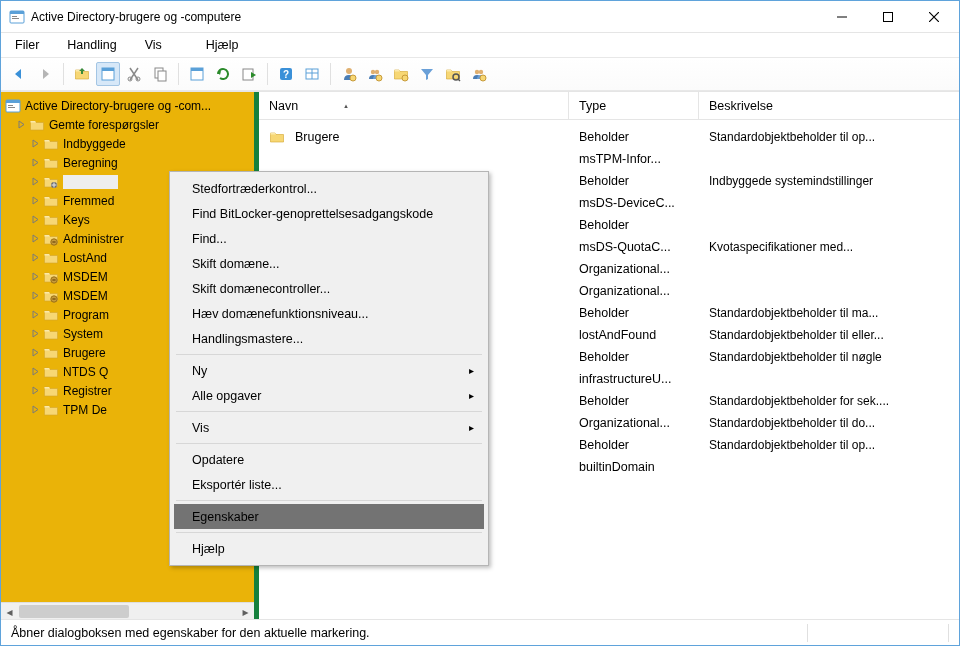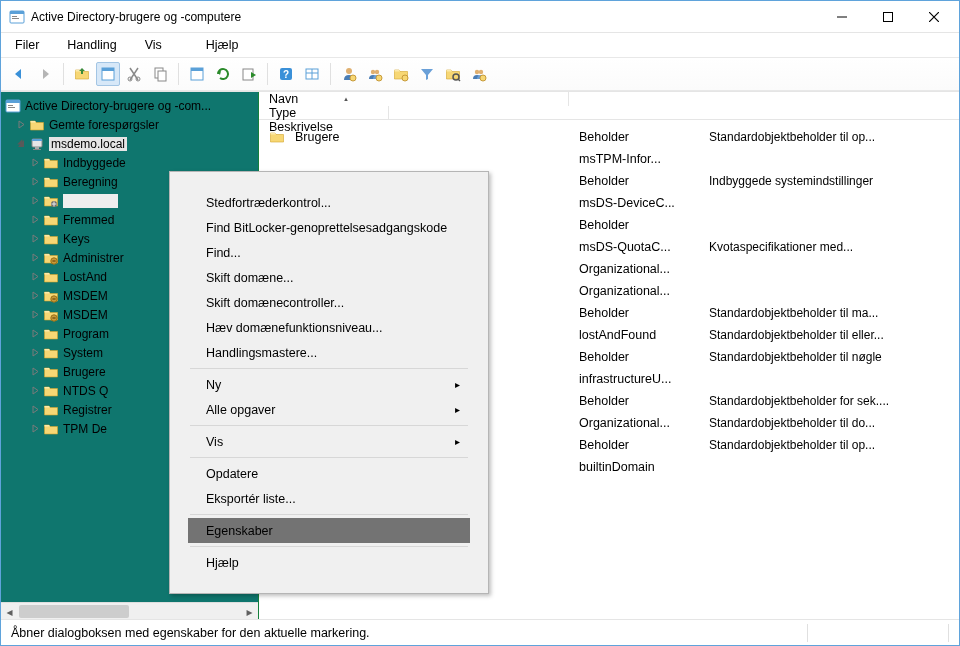--- a/index.html
+++ b/index.html
@@ -9,46 +9,46 @@
   .titlebar-title { flex: 1; font-size: 12px; }
   .winbtn { width: 46px; height: 30px; display: flex; align-items: center; justify-content: center; }
   .winbtn svg { width: 10px; height: 10px; }
   .menubar { height: 24px; display: flex; align-items: center; padding: 0 6px; gap: 12px; }
   .menubar span { padding: 2px 8px; font-size: 12.5px; }
   .toolbar { height: 34px; display: flex; align-items: center; padding: 0 6px; gap: 2px; border-top: 1px solid #e8e8e8; border-bottom: 1px solid #e8e8e8; background: linear-gradient(#fff, #fbfbfb); }
   .tbtn { width: 24px; height: 24px; display: flex; align-items: center; justify-content: center; border-radius: 2px; }
   .tbtn.sel { background: #d7e8f8; border: 1px solid #a3c5e4; }
   .tsep { width: 1px; height: 22px; background: #e0e0e0; margin: 0 4px; }
   .mainarea { display: flex; height: 528px; border-top: 1px solid #e5e5e5; }
-  .treepane { width: 258px; border-right: 1px solid #15803d; position: relative; background: #0f766e; }
+  .treepane { width: 258px; border-right: 5px solid #15803d; position: relative; background: #eab308; }
   .treepane-inner { position: absolute; inset: 4px 0 0 4px; overflow: hidden; }
   .treerow { display: flex; align-items: center; height: 19px; white-space: nowrap; font-size: 12px; }
   .expander { width: 16px; display: flex; align-items: center; justify-content: center; }
   .expander svg { width: 9px; height: 9px; }
   .nodeicon { width: 16px; height: 16px; margin-right: 4px; flex-shrink: 0; }
   .indent0 { padding-left: 0px; }
   .indent1 { padding-left: 8px; }
   .indent2 { padding-left: 22px; }
   .ncell.sel { background: #e5e5e5; padding: 0 2px; }
   .hscroll { position: absolute; bottom: 0; left: 0; right: 0; height: 17px; background: #f0f0f0; border-top: 1px solid #dedede; }
   .hscroll .thumb { position: absolute; left: 18px; top: 2px; width: 110px; height: 13px; background: #cdcdcd; border-radius: 2px; }
   .hscroll .arr { position: absolute; top: 0; width: 17px; height: 17px; display: flex; align-items: center; justify-content: center; color: #606060; }
   .listpane { flex: 1; position: relative; background: #fff; }
-  .listhdr { height: 28px; display: flex; align-items: flex-start; border-bottom: 1px solid #e5e5e5; font-size: 12.5px; flex-direction: column; }
+  .listhdr { height: 28px; display: flex; align-items: flex-end; border-bottom: 1px solid #e5e5e5; font-size: 12.5px; }
   .listhdr .col { padding: 0 10px; border-right: 1px solid #e5e5e5; display: flex; align-items: center; height: 100%; }
   .listhdr .col.name { width: 310px; }
   .listhdr .col.type { width: 130px; }
   .listhdr .col.desc { flex: 1; border-right: none; }
   .sortmark { font-size: 7px; color: #555; margin-left: 46px; }
   .listbody { padding: 6px 0; }
   .listrow { display: flex; align-items: center; height: 22px; font-size: 12.5px; }
   .listrow .c-name { width: 310px; padding-left: 10px; display: flex; align-items: center; gap: 6px; }
   .listrow .c-type { width: 130px; padding-left: 10px; overflow: hidden; text-overflow: ellipsis; white-space: nowrap; }
   .listrow .c-desc { flex: 1; padding-left: 10px; overflow: hidden; text-overflow: ellipsis; white-space: nowrap; font-size: 12px; }
-  .ctxmenu { position: absolute; left: 168px; top: 170px; width: 320px; background: #f0f0f0; border: 1px solid #b5b5b5; box-shadow: 2px 2px 4px rgba(0,0,0,0.25); padding: 18px; z-index: 100; }
+  .ctxmenu { position: absolute; left: 168px; top: 170px; width: 320px; background: #f0f0f0; border: 1px solid #b5b5b5; box-shadow: 2px 2px 4px rgba(0,0,0,0.25); padding: 4px; z-index: 100; }
   .ctxitem { height: 25px; display: flex; align-items: center; padding: 0 18px; font-size: 12.5px; position: relative; }
   .ctxitem.submenu::after { content: "▸"; position: absolute; right: 10px; font-size: 10px; }
   .ctxitem.hl { background: #737373; }
   .ctxsep { height: 1px; background: #d7d7d7; margin: 3px 2px; }
   .statusbar { height: 26px; display: flex; align-items: center; padding: 0 10px; border-top: 1px solid #e5e5e5; font-size: 12.5px; }
   .statusbar .sep { width: 1px; height: 18px; background: #e0e0e0; margin-left: auto; }
   .statusbar .sep2 { width: 1px; height: 18px; background: #e0e0e0; margin-left: 140px; }
   svg { display: block; }
 </style>
 </head>
@@ -301,31 +301,20 @@
           <span class="expander">
             <svg>
               <use href="#exp-closed"></use>
             </svg>
           </span>
           <svg class="nodeicon" width="16" height="16">
             <use href="#ico-folder"></use>
           </svg>
           <span>Gemte forespørgsler</span>
         </div>
-        <div class="treerow indent1">
-          <span class="expander">
-            <svg>
-              <use href="#exp-open"></use>
-            </svg>
-          </span>
-          <svg class="nodeicon" width="16" height="16">
-            <use href="#ico-domain"></use>
-          </svg>
-          <span class="ncell sel">msdemo.local</span>
-        </div>
         <div class="treerow indent2">
           <span class="expander">
             <svg>
               <use href="#exp-closed"></use>
             </svg>
           </span>
           <svg class="nodeicon" width="16" height="16">
             <use href="#ico-folder"></use>
           </svg>
           <span>Indbyggede</span>

